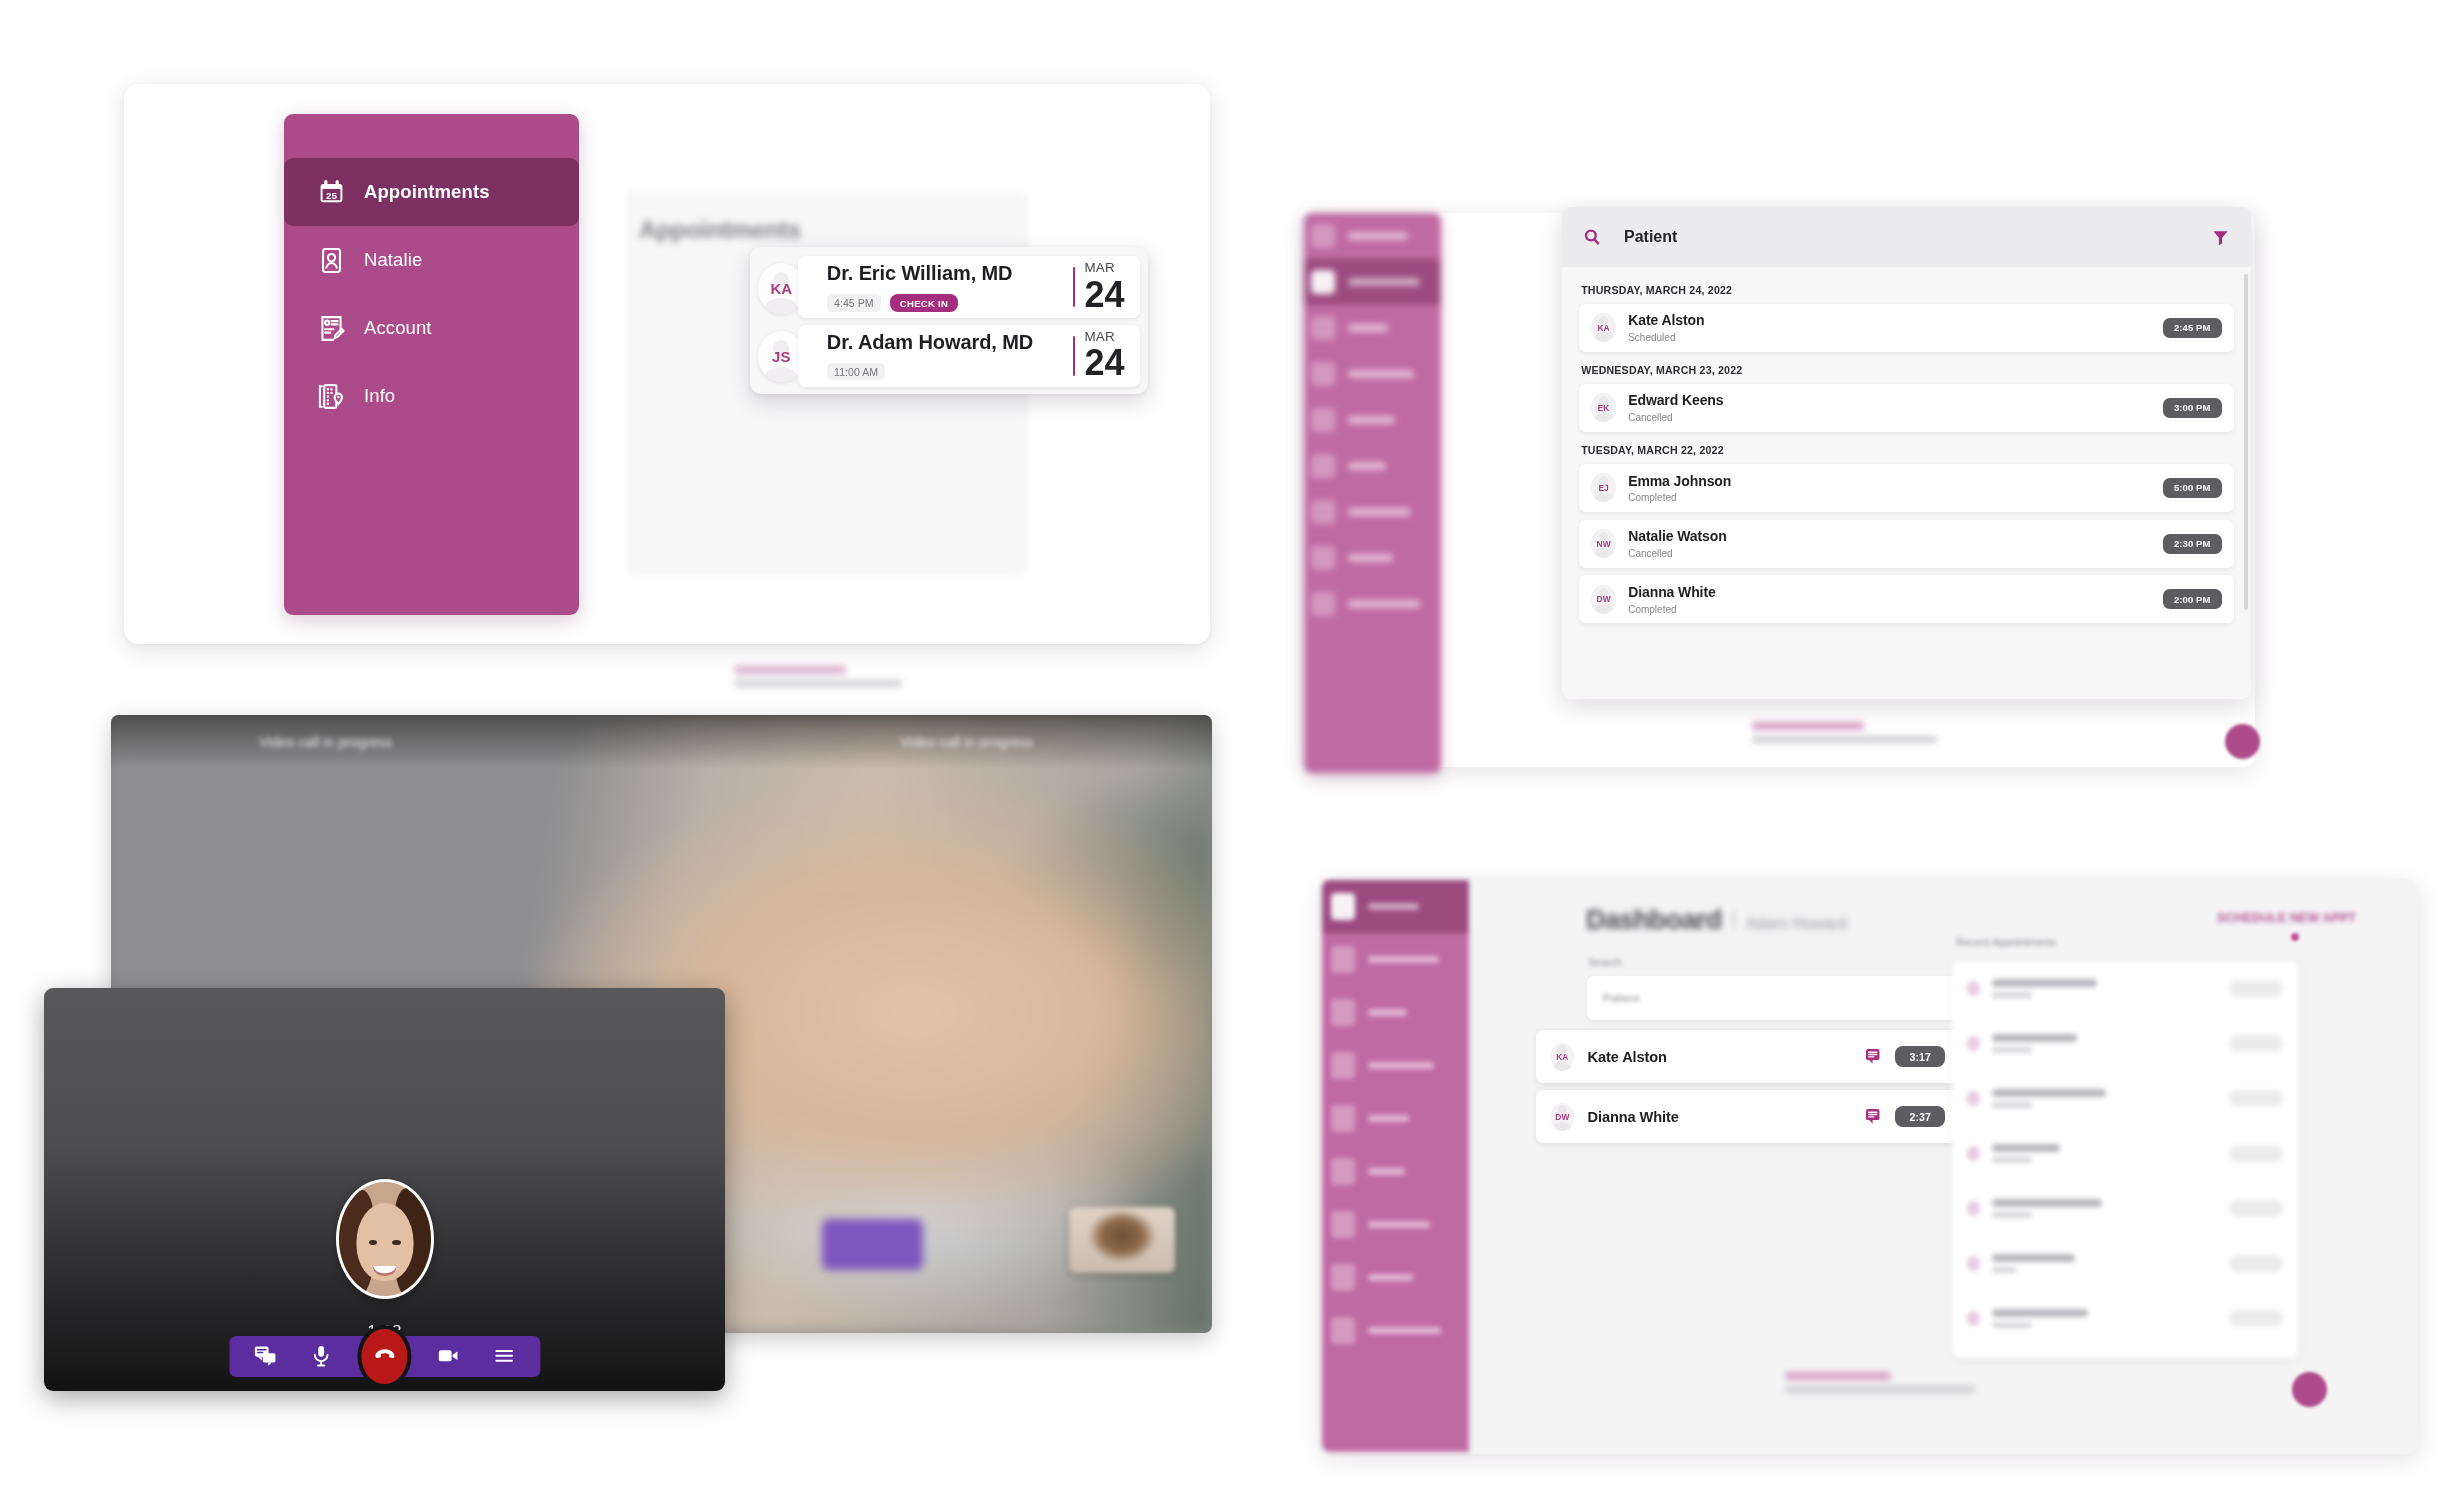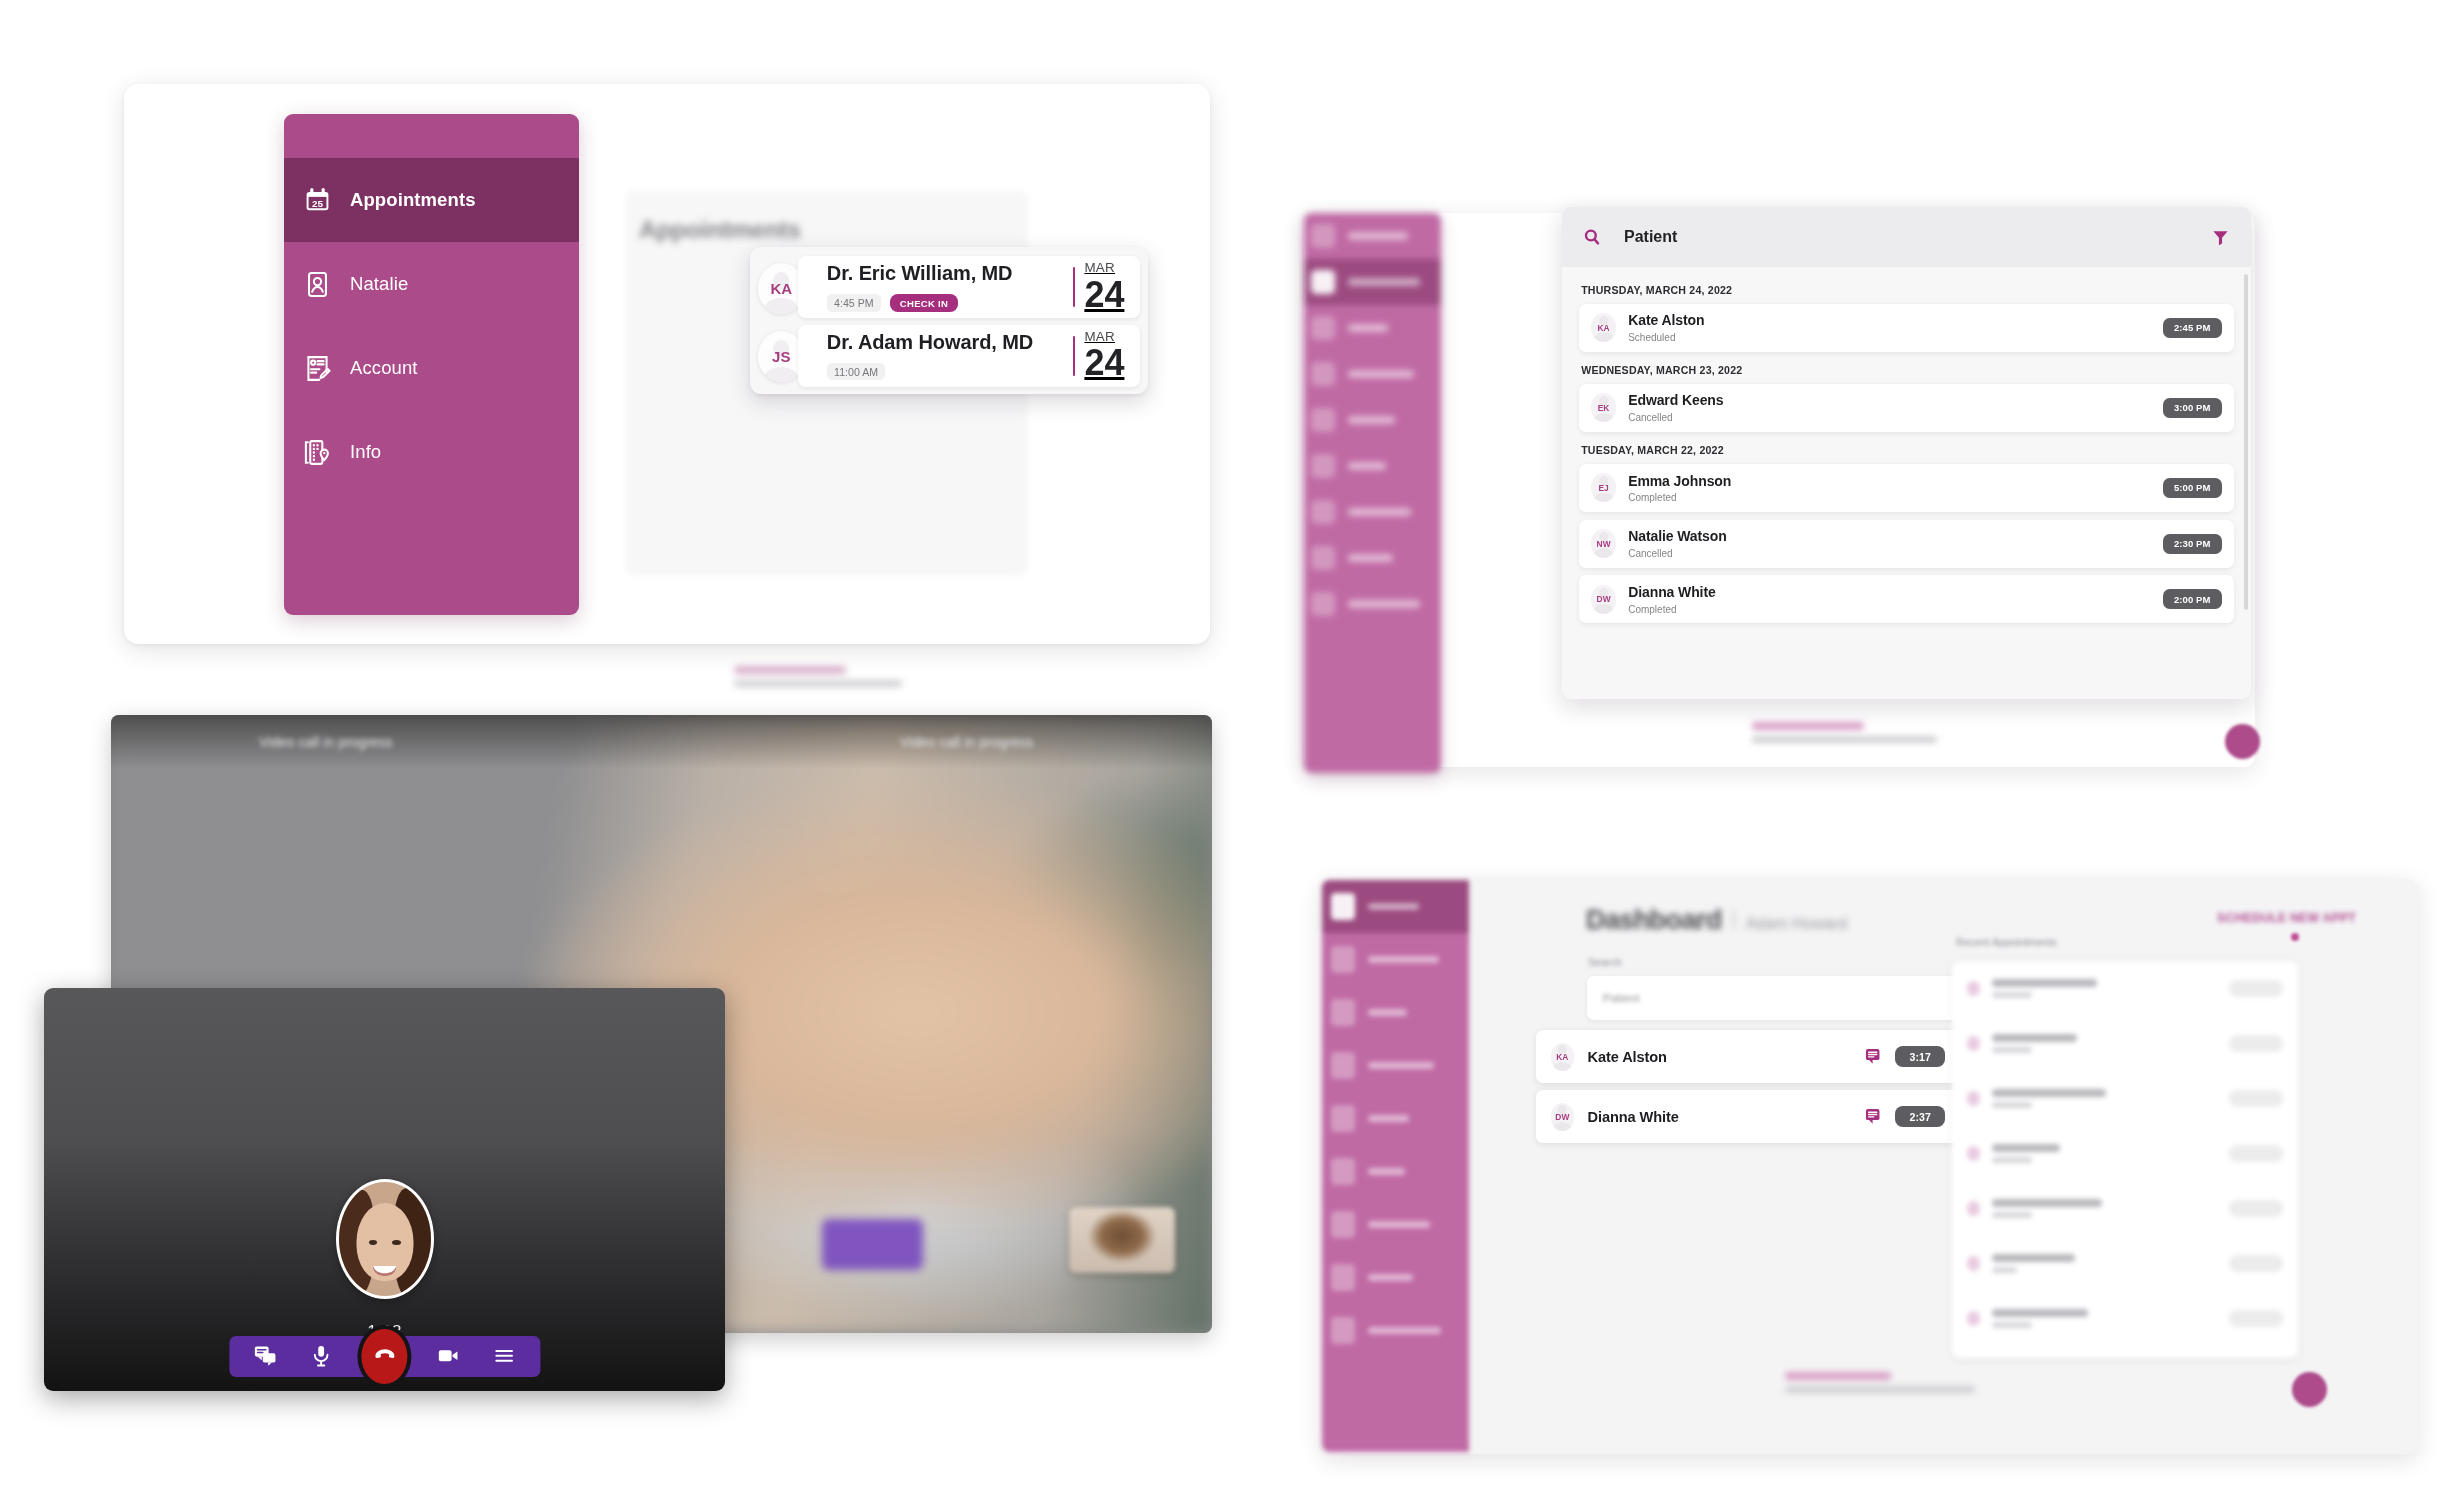--- a/index.html
+++ b/index.html
@@ -19,21 +19,21 @@
   }
   .p1-sidebar {
     position: absolute; left: 160px; top: 30px; width: 295px; height: 501px;
     background: #ac4b89; border-radius: 9px;
     box-shadow: 0 5.6px 19px rgba(90,30,70,.22);
     overflow: hidden;
   }
   .p1-nav { position: absolute; top: 44px; left: 0; right: 0; }
   .p1-item {
     display: flex; align-items: center; gap: 17px;
-    height: 84px; padding-left: 18px;
+    height: 68px; padding-left: 32px; border-radius: 9px;
   }
   .p1-item.active { background: #7d3163; }
   .p1-item .lbl { color:#fff; font-size:18.5px; letter-spacing:0.1px; }
   .p1-item.active .lbl { font-weight: 700; }
   .p1-icon { width: 31px; height: 31px; flex:0 0 31px; display:flex; align-items:center; justify-content:center; }
   .p1-icon svg { width: 29px; height: 29px; }
 
   .p1-heading {
     position:absolute; left:515px; top:132px;
     font-size:24.6px; font-weight:700; color:#5e5e62;
@@ -75,21 +75,21 @@
     display:flex; align-items:center;
   }
   .appt-text { flex:1; padding-left:29px; }
   .appt-doc { font-size:20px; font-weight:700; color:#1f1f23; letter-spacing:-0.1px; }
   .appt-meta { margin-top:9px; display:flex; align-items:center; gap:9px; }
   .appt-time { font-size:10.6px; color:#77777c; background:#f1f1f2; border-radius:5px; padding:2.8px 7.3px; }
   .appt-checkin {
     font-size:9.5px; font-weight:700; color:#fff; letter-spacing:0.3px;
     background:#a62e7e; border-radius:7.8px; padding:3.9px 10px;
   }
-  .appt-date { width:67px; display:flex; align-items:center; gap:9px; padding-right:9px;text-decoration:underline; }
+  .appt-date { width:67px; display:flex; align-items:center; gap:9px; padding-right:9px; }
   .appt-date .bar { width:2.2px; height:40px; background:#a62e7e; border-radius:1.1px; }
   .appt-date .dt { line-height:1; }
   .appt-date .mon { font-size:13.4px; color:#4a4a4e; letter-spacing:0.3px; }
   .appt-date .day { font-size:36px; font-weight:700; color:#232327; margin-top:2.2px; }
 
   
   #panel-video {
     position:absolute; left:111px; top:715px; width:1101px; height:618px;
     border-radius:7.8px; overflow:hidden;
     box-shadow:0 6.7px 22.4px rgba(0,0,0,.20);

